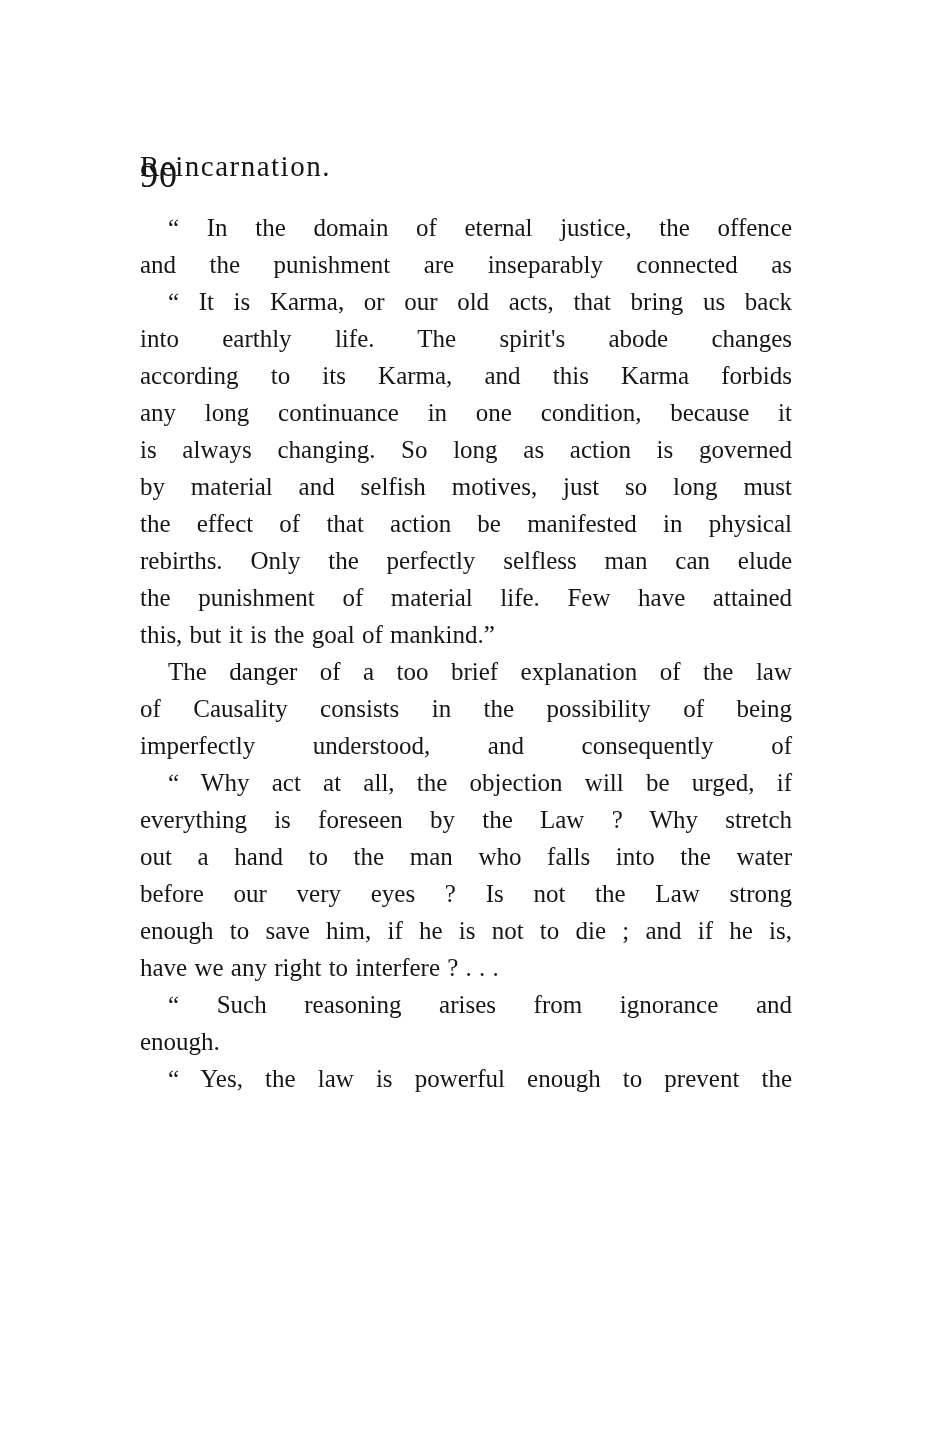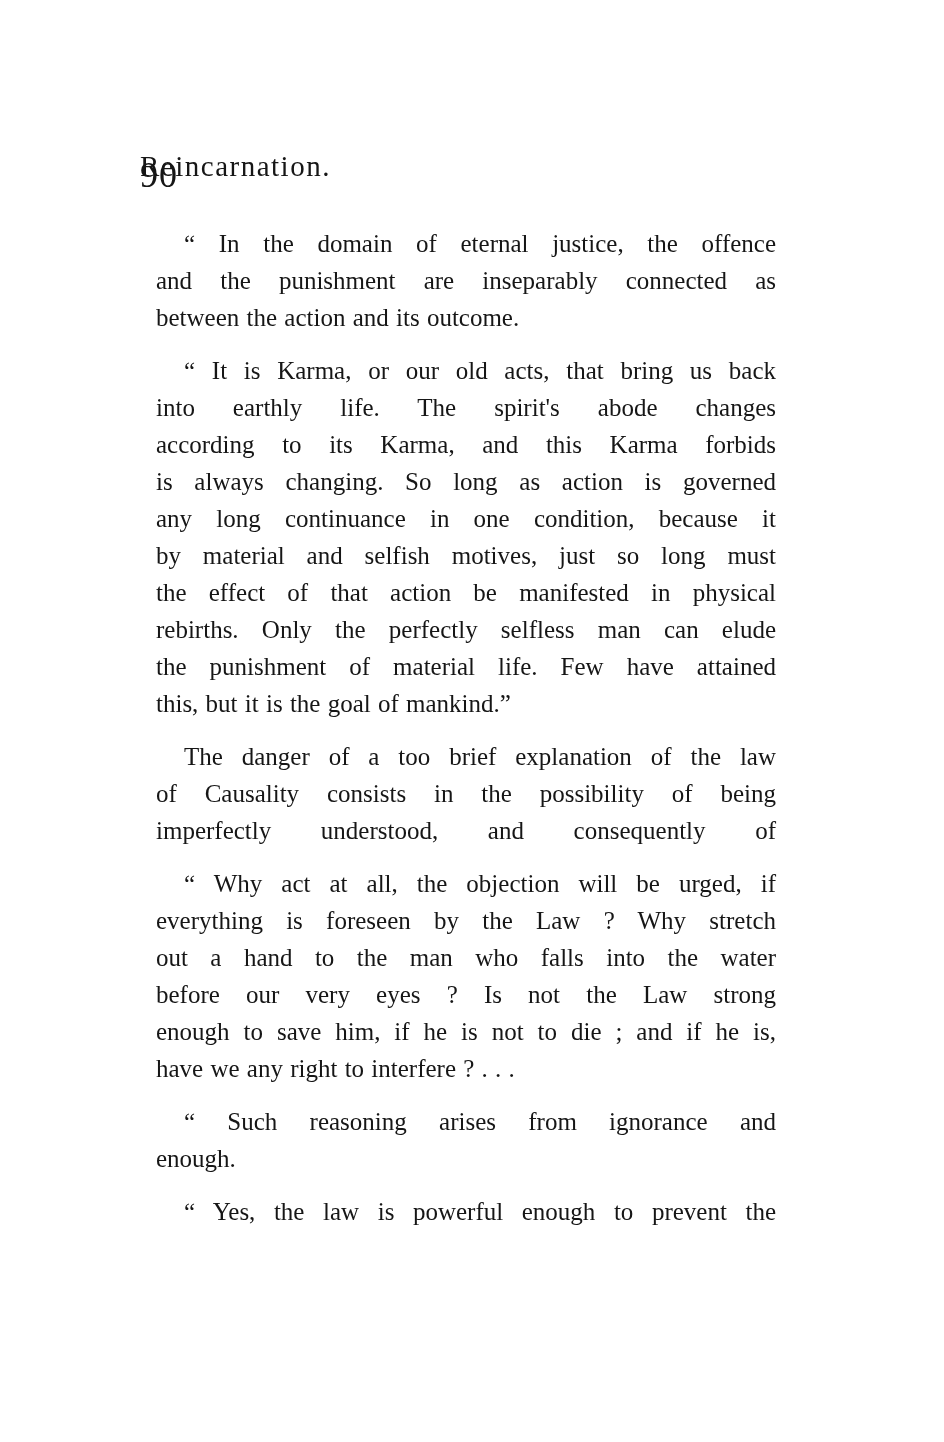--- a/index.html
+++ b/index.html
@@ -40,21 +40,21 @@
     letter-spacing: 1.5px;
   }
   .page-body {
     position: absolute;
     left: 140px;
     top: 209px;
     width: 652px;
     font-size: 25px;
     line-height: 37px;
   }
-  .paragraph { margin: 16px; }
+  .paragraph { margin: 0; }
   .line {
     text-align: justify;
     text-align-last: justify;
     word-spacing: 1px;
   }
   .line.first { padding-left: 28px; }
   .line.lastfree {
     text-align: left;
     text-align-last: left;
   }
@@ -64,28 +64,27 @@
 
 <div class="scan-page">
   <header class="running-head">
     <span class="pagenum">90</span>
     <span class="running-title">Reincarnation.</span>
   </header>
   <main class="page-body">
       <div class="paragraph">
         <div class="line first">“ In the domain of eternal justice, the offence</div>
         <div class="line">and the punishment are inseparably connected as</div>
-        <div class="line lastfree">between the action and its outcome.</div>
       </div>
       <div class="paragraph">
         <div class="line first">“ It is Karma, or our old acts, that bring us back</div>
         <div class="line">into earthly life. The spirit's abode changes</div>
         <div class="line">according to its Karma, and this Karma forbids</div>
+        <div class="line">any long continuance in one condition, because it</div>
         <div class="line">is always changing. So long as action is governed</div>
-        <div class="line">any long continuance in one condition, because it</div>
         <div class="line">by material and selfish motives, just so long must</div>
         <div class="line">the effect of that action be manifested in physical</div>
         <div class="line">rebirths. Only the perfectly selfless man can elude</div>
         <div class="line">the punishment of material life. Few have attained</div>
         <div class="line lastfree">this, but it is the goal of mankind.”</div>
       </div>
       <div class="paragraph">
         <div class="line first">The danger of a too brief explanation of the law</div>
         <div class="line">of Causality consists in the possibility of being</div>
         <div class="line">imperfectly understood, and consequently of</div>

